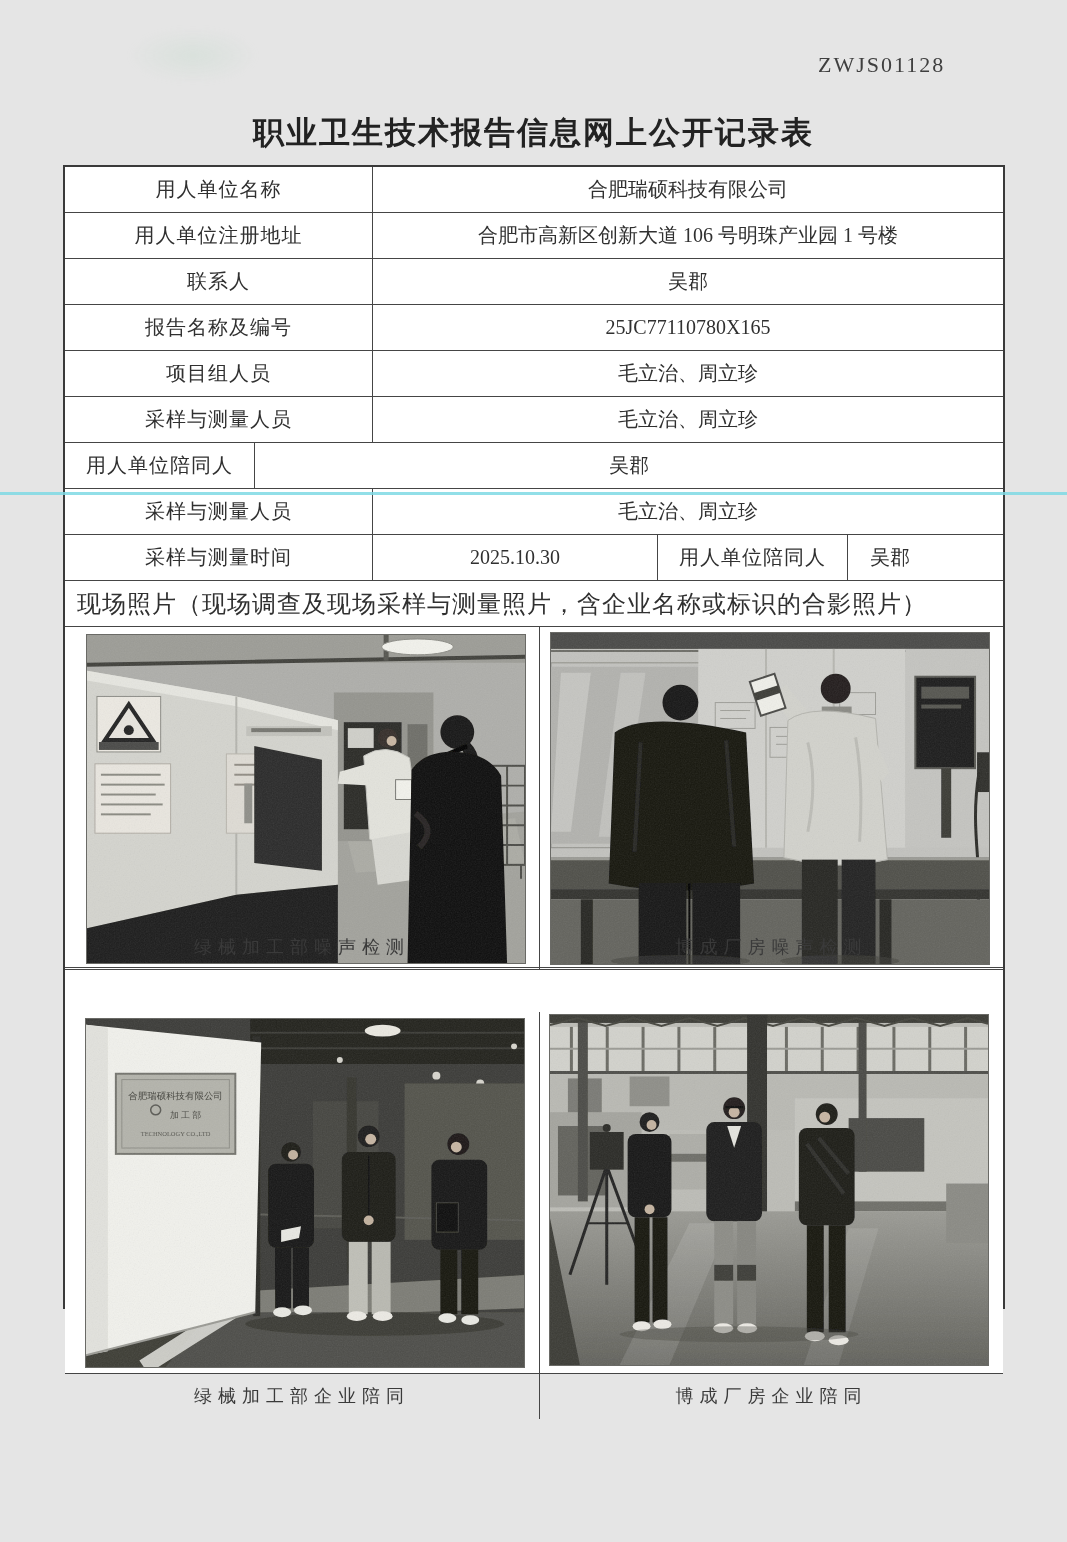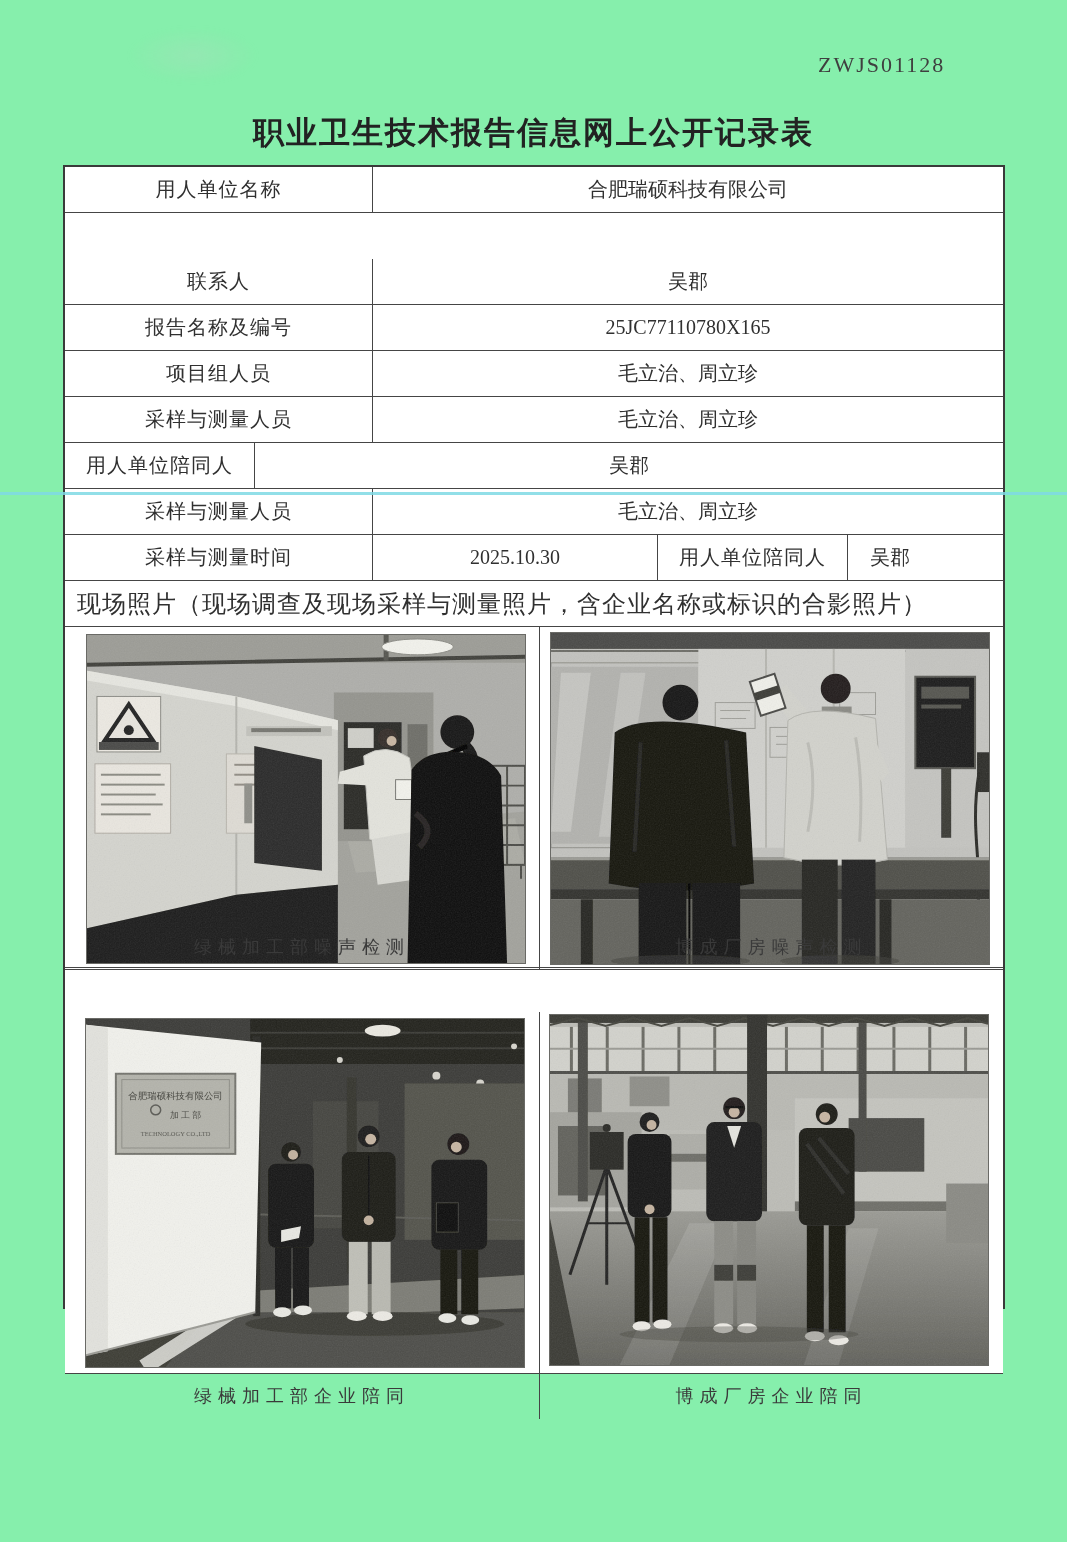--- a/index.html
+++ b/index.html
@@ -1,17 +1,17 @@
 <!DOCTYPE html>
 <html><head>
 <meta charset="utf-8">
 <style>
   html,body{margin:0;padding:0;background:#ffffff;}
   .page{
-    position:relative;width:1067px;height:1542px;background:#86efac;overflow:hidden;
+    position:relative;width:1067px;height:1542px;background:#e5e5e5;overflow:hidden;
     font-family:"Liberation Serif","DejaVu Serif",serif;color:#2f2f2f;
   }
   .doc-code{
     position:absolute;left:818px;top:52px;width:200px;
     font-size:22px;letter-spacing:2px;color:#3f3f3f;
   }
   .title{
     position:absolute;left:0;top:112px;width:1067px;margin:0;
     text-align:center;font-size:31px;font-weight:bold;color:#222;letter-spacing:2px;
   }
@@ -56,20 +56,24 @@
 
   <div class="doc-code">ZWJS01128</div>
 
   <h1 class="title">职业卫生技术报告信息网上公开记录表</h1>
 
   <div class="doc-table">
 
     <div class="r" style="top:0;height:46px;">
       <div class="c lbl rt">用人单位名称</div>
       <div class="c val">合肥瑞硕科技有限公司</div>
+    </div>
+    <div class="r" style="top:46px;height:46px;">
+      <div class="c lbl rt">用人单位注册地址</div>
+      <div class="c val">合肥市高新区创新大道 106 号明珠产业园 1 号楼</div>
     </div>
     <div class="r" style="top:92px;height:46px;">
       <div class="c lbl rt">联系人</div>
       <div class="c val">吴郡</div>
     </div>
     <div class="r" style="top:138px;height:46px;">
       <div class="c lbl rt">报告名称及编号</div>
       <div class="c val">25JC77110780X165</div>
     </div>
     <div class="r" style="top:184px;height:46px;">

